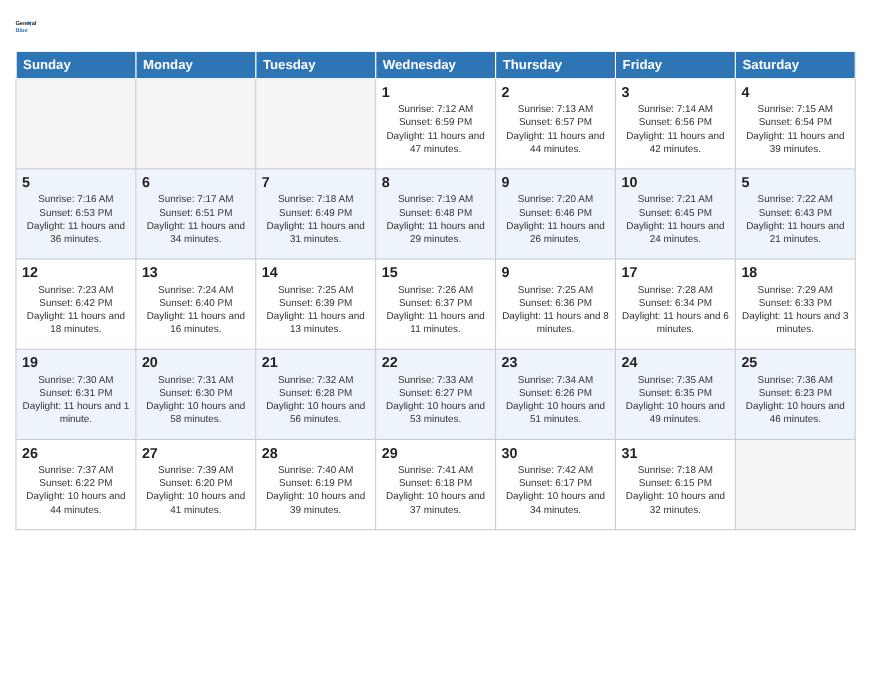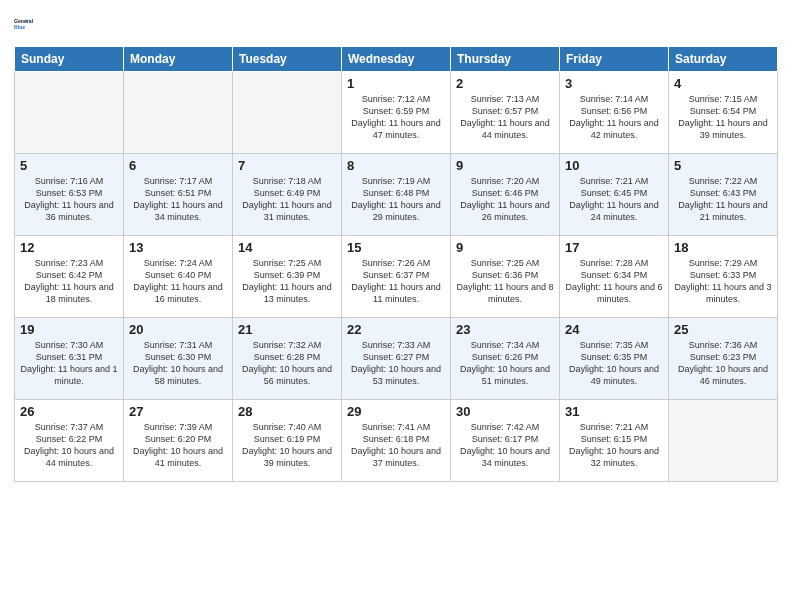--- a/index.html
+++ b/index.html
@@ -338,21 +338,21 @@
           </td>
           <td>
             <div class="day-number">30</div>
             <div class="day-info">Sunrise: 7:42 AM
 Sunset: 6:17 PM
 Daylight: 10 hours
 and 34 minutes.</div>
           </td>
           <td>
             <div class="day-number">31</div>
-            <div class="day-info">Sunrise: 7:21 AM
+            <div class="day-info">Sunrise: 7:18 AM
 Sunset: 6:15 PM
 Daylight: 10 hours
 and 32 minutes.</div>
           </td>
           <td class="empty"></td>
         </tr>
       </tbody>
   </table>
 </div>
 

